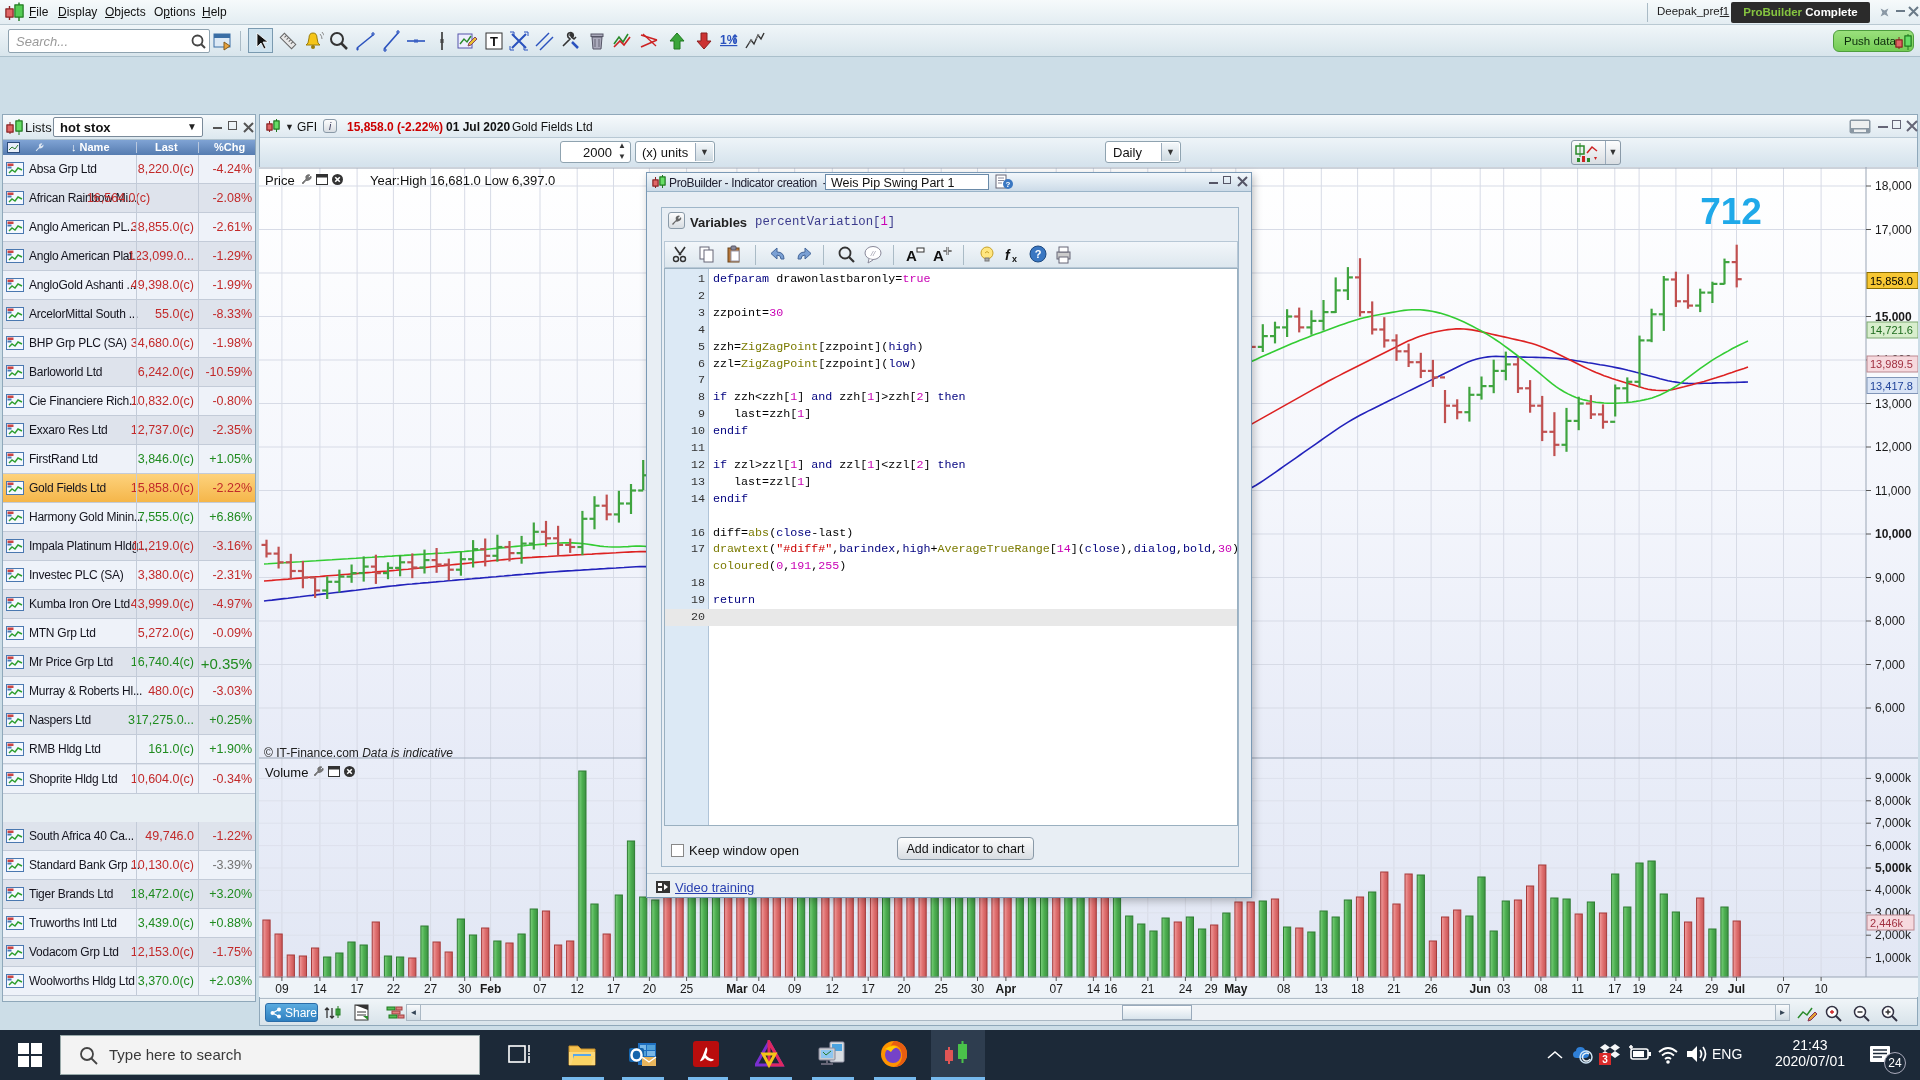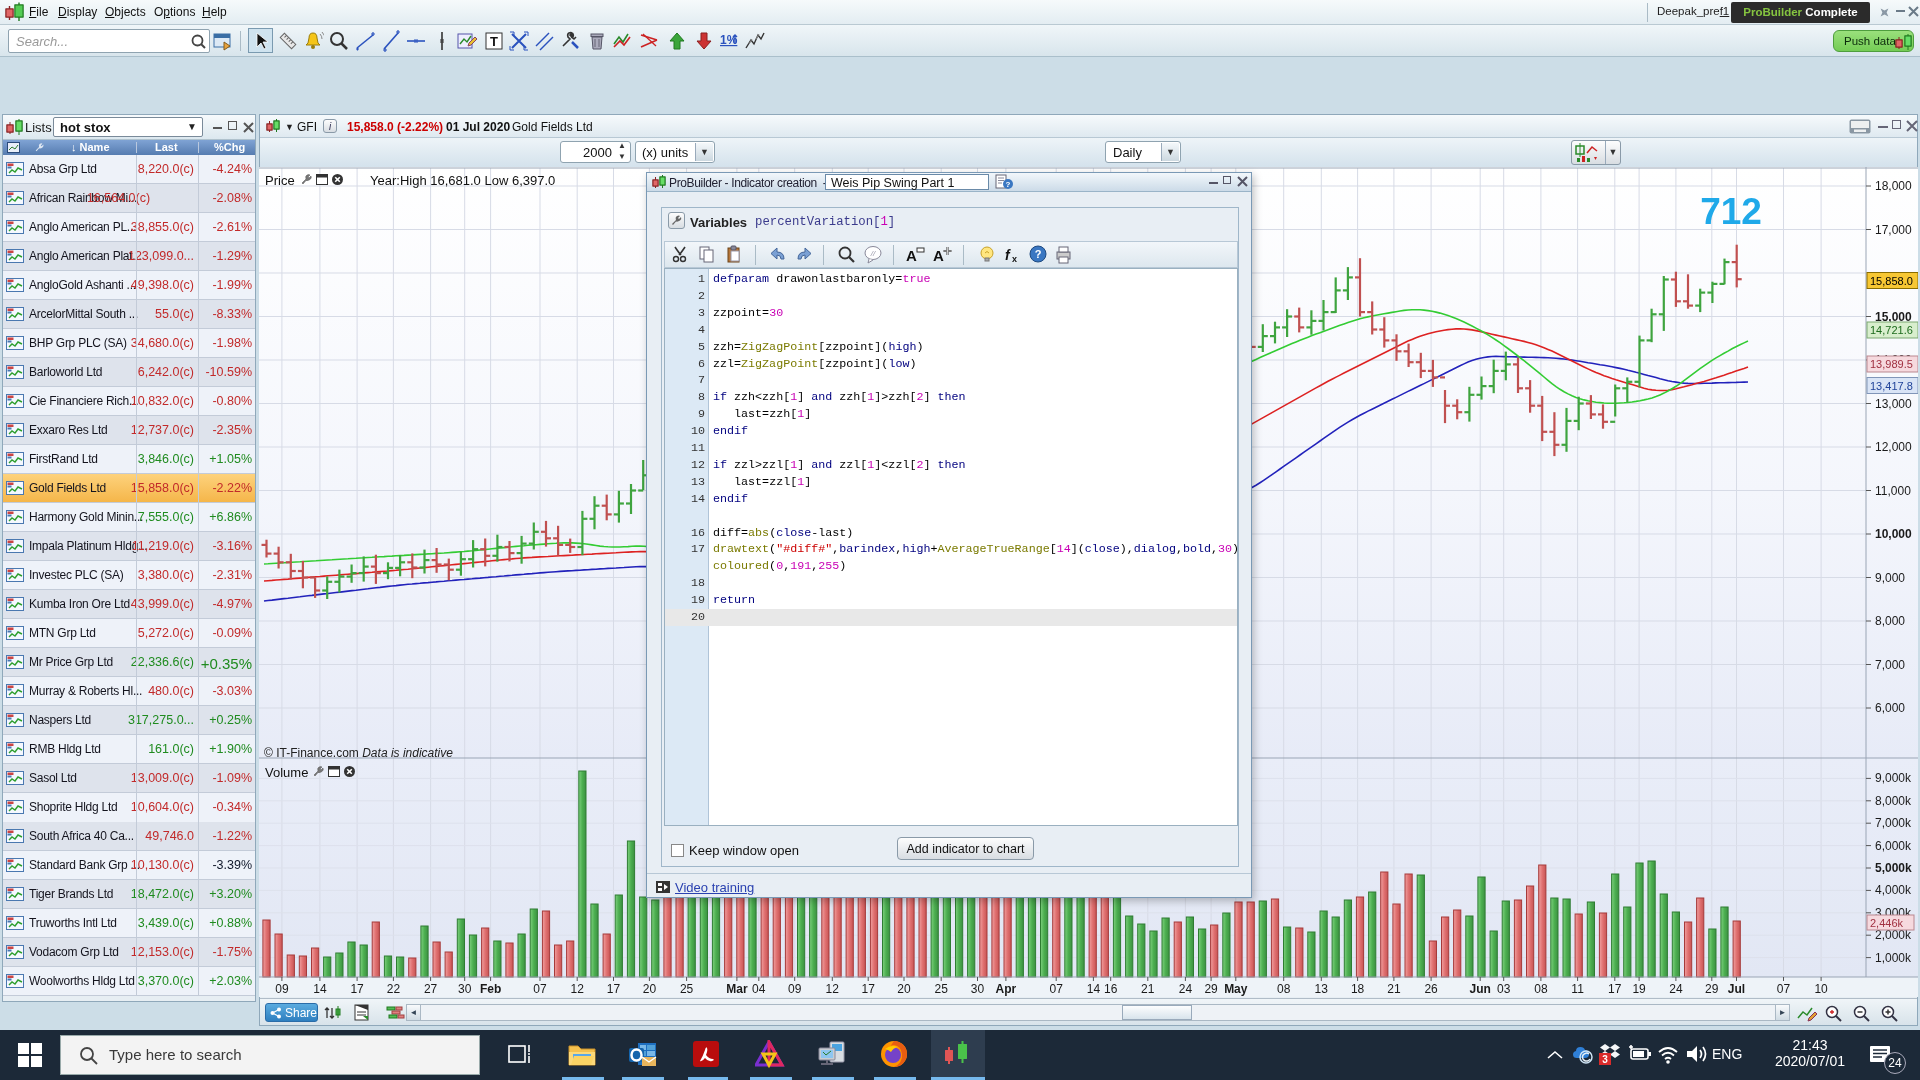--- a/index.html
+++ b/index.html
@@ -404,21 +404,21 @@
         <div style="position:absolute;left:195px;top:0;width:1px;height:29px;background:#c3cbd8"></div>
       </div>
       <div style="position:absolute;left:0;top:533px;width:100%;height:29px;background:#dee3ec;border-bottom:1px solid #c3cbd8">
         <svg width="18" height="14" viewBox="0 0 18 14" style="position:absolute;left:3px;top:7px">
           <rect x="0.5" y="0.5" width="17" height="13" fill="#f4f8ff" stroke="#4a78b0"></rect>
           <rect x="1.5" y="1.5" width="6" height="2.5" fill="#cc4444"></rect>
           <rect x="1.5" y="4.5" width="4" height="2" fill="#4a78b0"></rect>
           <polyline points="3,11 6,8 9,10 12,6 16,8" fill="none" stroke="#2d9e2d" stroke-width="1.4"></polyline>
         </svg>
         <div style="position:absolute;left:26px;top:7px;font-size:12px;letter-spacing:-0.25px;color:#14141e;white-space:nowrap">Mr Price Grp Ltd</div>
-        <div style="position:absolute;left:40px;width:151px;top:7px;font-size:12.5px;color:#1f8b1f;text-align:right">22,336.6(c)</div>
+        <div style="position:absolute;left:40px;width:151px;top:7px;font-size:12.5px;color:#1f8b1f;text-align:right">16,740.4(c)</div>
         <div style="position:absolute;left:150px;width:99px;top:7px;font-size:15px;color:#1f8b1f;text-align:right">+0.35%</div>
         <div style="position:absolute;left:133px;top:0;width:1px;height:29px;background:#c3cbd8"></div>
         <div style="position:absolute;left:195px;top:0;width:1px;height:29px;background:#c3cbd8"></div>
       </div>
       <div style="position:absolute;left:0;top:562px;width:100%;height:29px;background:#eef2f9;border-bottom:1px solid #c3cbd8">
         <svg width="18" height="14" viewBox="0 0 18 14" style="position:absolute;left:3px;top:7px">
           <rect x="0.5" y="0.5" width="17" height="13" fill="#f4f8ff" stroke="#4a78b0"></rect>
           <rect x="1.5" y="1.5" width="6" height="2.5" fill="#cc4444"></rect>
           <rect x="1.5" y="4.5" width="4" height="2" fill="#4a78b0"></rect>
           <polyline points="3,11 6,8 9,10 12,6 16,8" fill="none" stroke="#2d9e2d" stroke-width="1.4"></polyline>
@@ -461,21 +461,21 @@
           <rect x="1.5" y="1.5" width="6" height="2.5" fill="#cc4444"></rect>
           <rect x="1.5" y="4.5" width="4" height="2" fill="#4a78b0"></rect>
           <polyline points="3,11 6,8 9,10 12,6 16,8" fill="none" stroke="#2d9e2d" stroke-width="1.4"></polyline>
         </svg>
         <div style="position:absolute;left:26px;top:7px;font-size:12px;letter-spacing:-0.25px;color:#14141e;white-space:nowrap">Sasol Ltd</div>
         <div style="position:absolute;left:40px;width:151px;top:7px;font-size:12.5px;color:#c22a2a;text-align:right">13,009.0(c)</div>
         <div style="position:absolute;left:150px;width:99px;top:7px;font-size:12.5px;color:#c22a2a;text-align:right">-1.09%</div>
         <div style="position:absolute;left:133px;top:0;width:1px;height:29px;background:#c3cbd8"></div>
         <div style="position:absolute;left:195px;top:0;width:1px;height:29px;background:#c3cbd8"></div>
       </div>
-      <div style="position:absolute;left:0;top:678px;width:100%;height:41px;background:#eef2f9;border-bottom:1px solid #c3cbd8">
+      <div style="position:absolute;left:0;top:650px;width:100%;height:29px;background:#eef2f9;border-bottom:1px solid #c3cbd8">
         <svg width="18" height="14" viewBox="0 0 18 14" style="position:absolute;left:3px;top:7px">
           <rect x="0.5" y="0.5" width="17" height="13" fill="#f4f8ff" stroke="#4a78b0"></rect>
           <rect x="1.5" y="1.5" width="6" height="2.5" fill="#cc4444"></rect>
           <rect x="1.5" y="4.5" width="4" height="2" fill="#4a78b0"></rect>
           <polyline points="3,11 6,8 9,10 12,6 16,8" fill="none" stroke="#2d9e2d" stroke-width="1.4"></polyline>
         </svg>
         <div style="position:absolute;left:26px;top:7px;font-size:12px;letter-spacing:-0.25px;color:#14141e;white-space:nowrap">Shoprite Hldg Ltd</div>
         <div style="position:absolute;left:40px;width:151px;top:7px;font-size:12.5px;color:#c22a2a;text-align:right">10,604.0(c)</div>
         <div style="position:absolute;left:150px;width:99px;top:7px;font-size:12.5px;color:#c22a2a;text-align:right">-0.34%</div>
         <div style="position:absolute;left:133px;top:0;width:1px;height:29px;background:#c3cbd8"></div>
@@ -496,21 +496,21 @@
       </div>
       <div style="position:absolute;left:0;top:736px;width:100%;height:29px;background:#eef2f9;border-bottom:1px solid #c3cbd8">
         <svg width="18" height="14" viewBox="0 0 18 14" style="position:absolute;left:3px;top:7px">
           <rect x="0.5" y="0.5" width="17" height="13" fill="#f4f8ff" stroke="#4a78b0"></rect>
           <rect x="1.5" y="1.5" width="6" height="2.5" fill="#cc4444"></rect>
           <rect x="1.5" y="4.5" width="4" height="2" fill="#4a78b0"></rect>
           <polyline points="3,11 6,8 9,10 12,6 16,8" fill="none" stroke="#2d9e2d" stroke-width="1.4"></polyline>
         </svg>
         <div style="position:absolute;left:26px;top:7px;font-size:12px;letter-spacing:-0.25px;color:#14141e;white-space:nowrap">Standard Bank Grp ...</div>
         <div style="position:absolute;left:40px;width:151px;top:7px;font-size:12.5px;color:#c22a2a;text-align:right">10,130.0(c)</div>
-        <div style="position:absolute;left:150px;width:99px;top:7px;font-size:12.5px;color:#0f172a;text-align:right">-3.39%</div>
+        <div style="position:absolute;left:150px;width:99px;top:7px;font-size:12.5px;color:#737373;text-align:right">-3.39%</div>
         <div style="position:absolute;left:133px;top:0;width:1px;height:29px;background:#c3cbd8"></div>
         <div style="position:absolute;left:195px;top:0;width:1px;height:29px;background:#c3cbd8"></div>
       </div>
       <div style="position:absolute;left:0;top:765px;width:100%;height:29px;background:#dee3ec;border-bottom:1px solid #c3cbd8">
         <svg width="18" height="14" viewBox="0 0 18 14" style="position:absolute;left:3px;top:7px">
           <rect x="0.5" y="0.5" width="17" height="13" fill="#f4f8ff" stroke="#4a78b0"></rect>
           <rect x="1.5" y="1.5" width="6" height="2.5" fill="#cc4444"></rect>
           <rect x="1.5" y="4.5" width="4" height="2" fill="#4a78b0"></rect>
           <polyline points="3,11 6,8 9,10 12,6 16,8" fill="none" stroke="#2d9e2d" stroke-width="1.4"></polyline>
         </svg>

